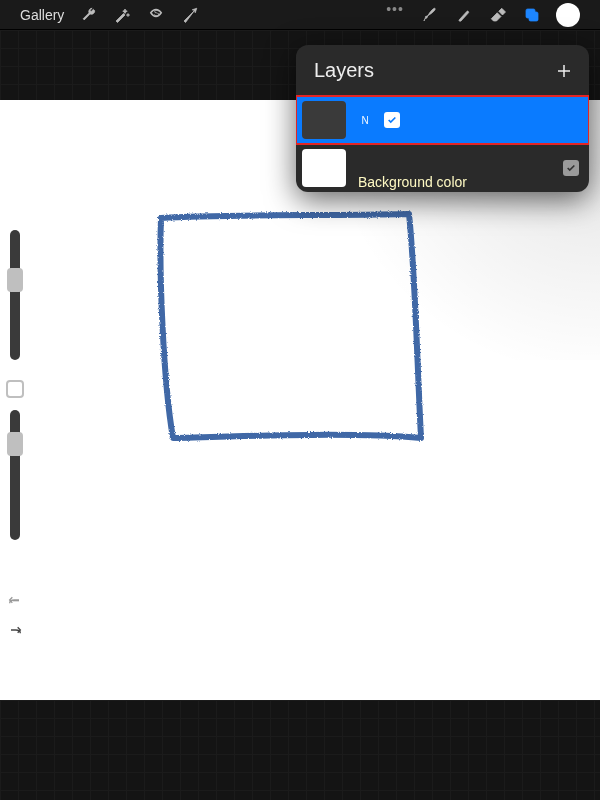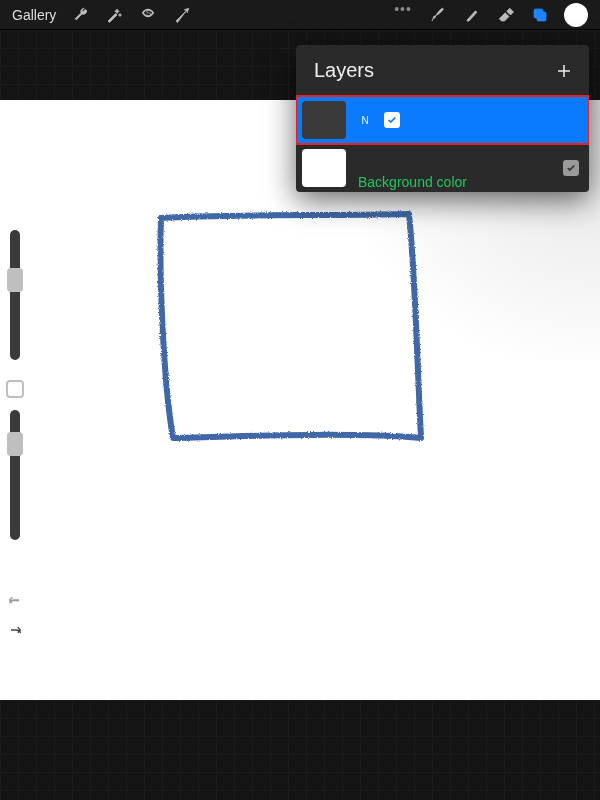--- a/index.html
+++ b/index.html
@@ -9,21 +9,21 @@
     font-family: -apple-system, Helvetica, Arial, sans-serif;
     color: #e8e8e8;
     overflow: hidden;
     position: relative;
   }
   
   .topbar {
     height: 30px;
     background: #1a1a1a;
     display: flex; align-items: center;
-    padding: 0 6px;
+    padding: 0 14px;
     gap: 2px;
     border-bottom: 1px solid #000;
   }
   .gallery-btn {
     color: #ddd; font-size: 14px; padding: 0 6px;
     cursor: pointer;
   }
   .tool-icon {
     width: 32px; height: 30px;
     display: flex; align-items: center; justify-content: center;
@@ -99,21 +99,21 @@
   }
   .undo-redo div { color:#999; cursor:pointer; }
   .undo-redo .disabled { color:#444; }
   .undo-redo svg { width:16px; height:16px; fill:none; }
   
   .layers-panel {
     position:absolute;
     right:11px; top:45px;
     width:293px;
     background:#2a2a2a;
-    border-radius:4px;
+    border-radius:12px;
     box-shadow: 0 8px 30px rgba(0,0,0,0.6);
     overflow:hidden;
     color:#eee;
   }
   .layers-header {
     display:flex; align-items:center; justify-content:space-between;
     padding: 14px 16px 14px 18px;
     font-size: 20px; font-weight:500;
   }
   .layers-header .add { color:#eee; width:18px; height:18px; cursor:pointer; }
@@ -131,21 +131,21 @@
   .layer-thumb {
     width:44px; height:38px; border-radius:4px;
   }
   .layer-name { flex:1; font-size:14px; color:#fff; }
   .layer-blend { font-size:10px; color:#fff; opacity:0.95; width:14px; text-align:center;}
   .layer-check {
     width:16px; height:16px; border-radius:3px;
     background:#fff; display:flex; align-items:center; justify-content:center;
   }
   .layer-check svg { width:10px; height:10px; }
-  .layer-row.bg .layer-name { color:#22c55e;margin-top:28px; }
+  .layer-row.bg .layer-name { color:#fef9c3;margin-top:28px; }
   .layer-row.bg .layer-check { background:#9a9a9a; }
 </style>
 </head>
 <body>
 
 <div class="topbar">
   <div class="gallery-btn">Gallery</div>
 
   <div class="tool-icon">
     <svg viewBox="0 0 24 24">

